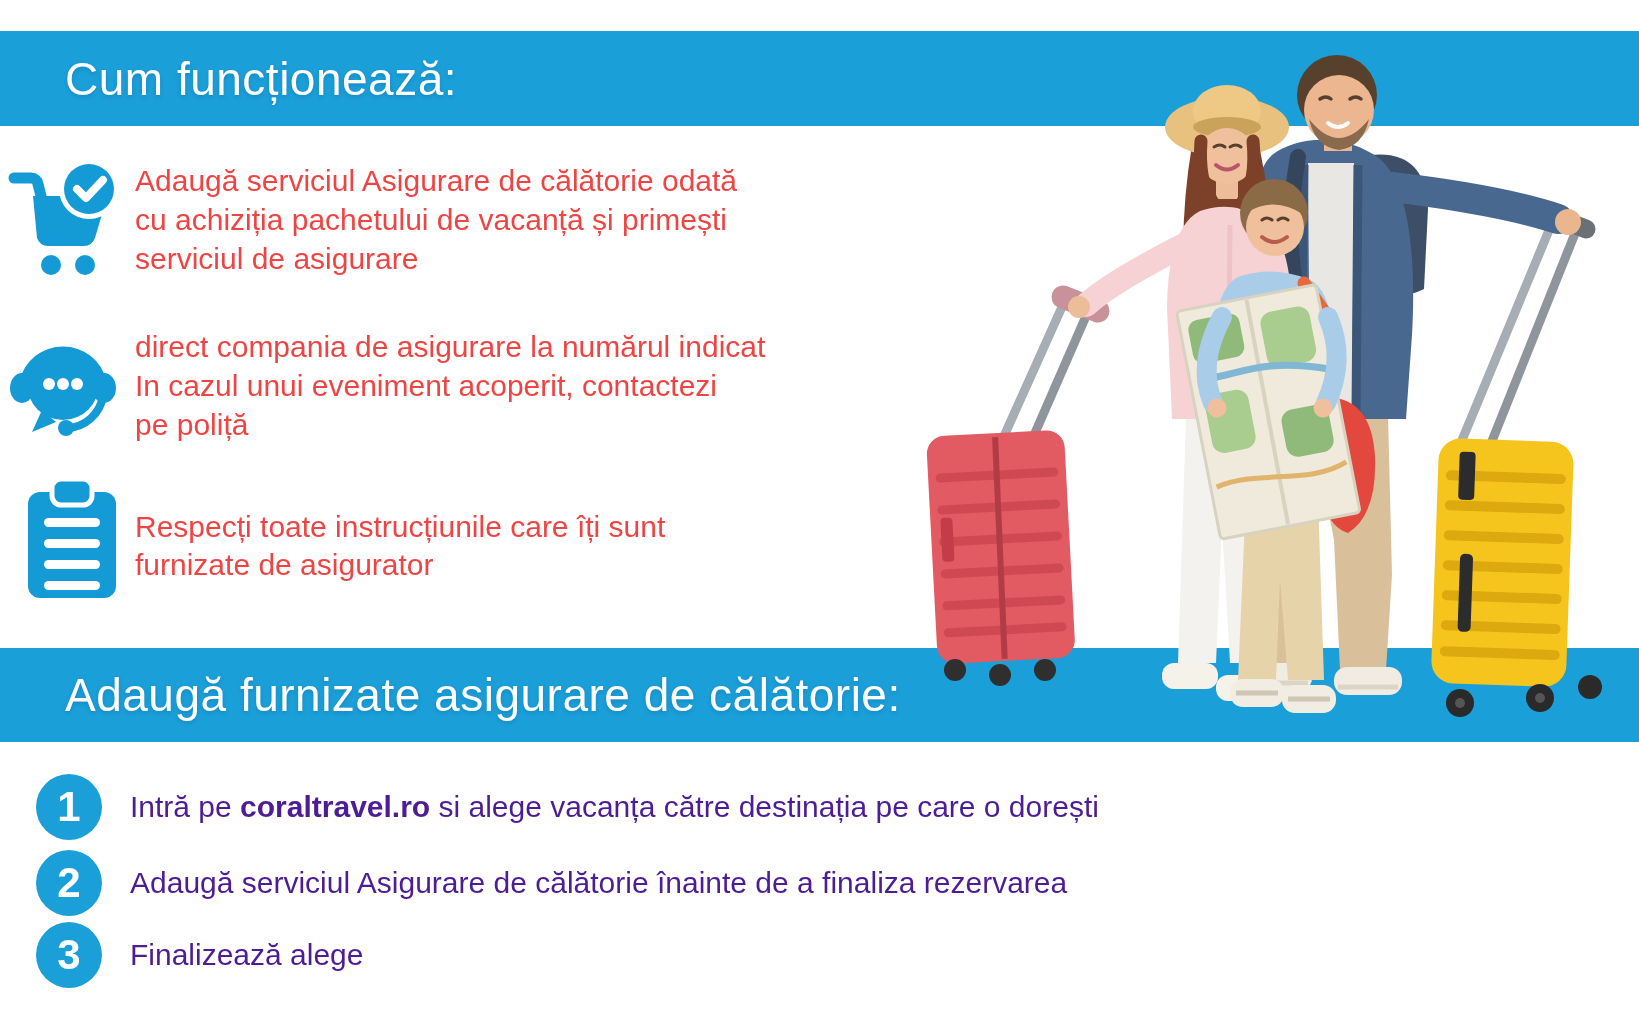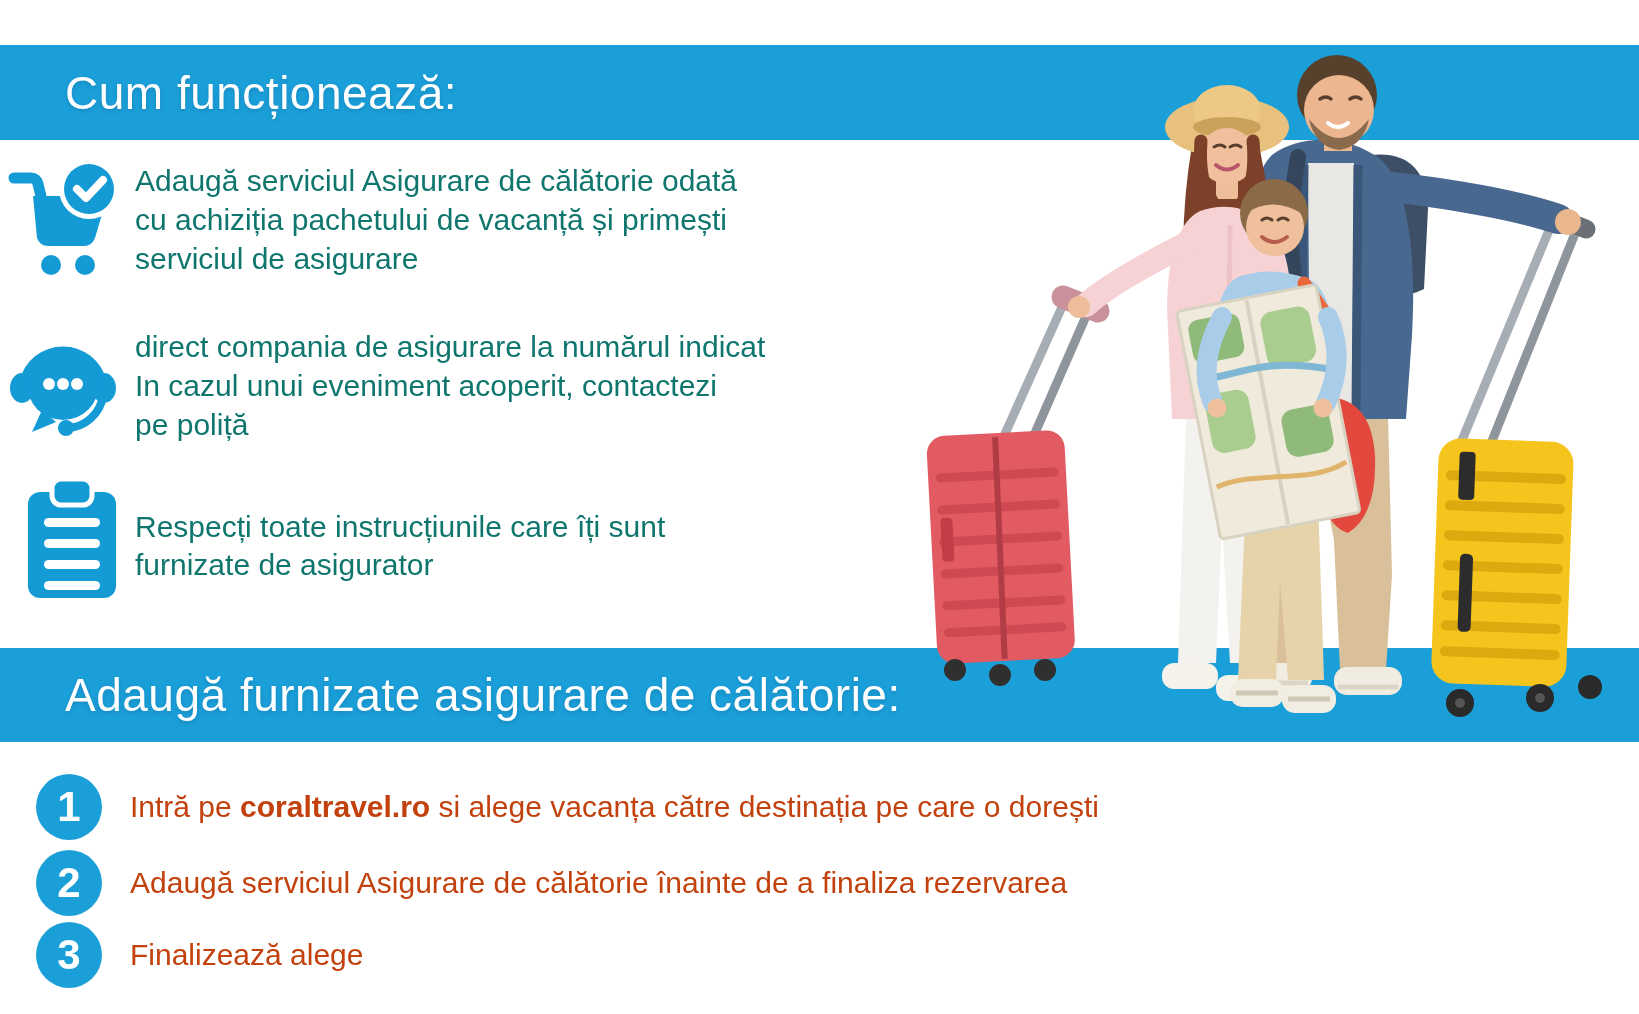--- a/index.html
+++ b/index.html
@@ -1,44 +1,44 @@
 <!DOCTYPE html>
 <html><head>
 <meta charset="utf-8">
 <style>
   html,body{margin:0;padding:0;background:#fff;}
   .canvas{
     position:relative;width:1639px;height:1014px;overflow:hidden;background:#ffffff;
     font-family:"Liberation Sans","DejaVu Sans",sans-serif;color:#2d2d2d;
   }
   .bar{position:absolute;left:0;width:100%;background:#1b9fd9;}
-  .bar1{top:45px;height:95px;}
+  .bar1{top:31px;height:95px;}
   .bar2{top:648px;height:94px;}
   .bar-title{
     position:absolute;left:65px;top:50%;transform:translateY(-50%);
     margin:0;color:#ffffff;font-weight:300;font-size:46px;letter-spacing:.5px;
     text-shadow:0 2px 4px rgba(0,40,70,.18);white-space:nowrap;
   }
   .bullet-icon{position:absolute;}
   #b1-icon{left:6px;top:158px;width:112px;height:124px;}
   #b2-icon{left:6px;top:326px;width:114px;height:120px;}
   #b3-icon{left:24px;top:476px;width:96px;height:126px;}
-  .btext{position:absolute;left:135px;font-size:30px;line-height:39px;font-weight:300;color:#0f766e;}
+  .btext{position:absolute;left:135px;font-size:30px;line-height:39px;font-weight:300;color:#ef4444;}
   #b1-text{top:161px;}
   #b2-text{top:327px;}
   #b3-text{top:508px;line-height:38px;}
   .btext span{display:block;white-space:nowrap;}
   .step{position:absolute;left:36px;display:flex;align-items:center;height:67px;}
   #step1{top:773px;} #step2{top:849px;} #step3{top:921px;}
   .badge{
     width:66px;height:66px;border-radius:50%;background:#1b9fd9;color:#fff;
     display:flex;align-items:center;justify-content:center;
     font-size:42px;font-weight:700;flex:0 0 auto;
   }
-  .step p{margin:0 8px 0 28px;font-size:30px;font-weight:300;color:#c2410c;white-space:nowrap;}
+  .step p{margin:0 8px 0 28px;font-size:30px;font-weight:300;color:#4c1d95;white-space:nowrap;}
   .step p b{font-weight:700;}
   .photo{position:absolute;left:900px;top:15px;width:720px;height:730px;z-index:5;}
 </style>
 </head>
 <body>
 
 <div class="canvas">
 
   <div class="bar bar1">
     <h1 class="bar-title">Cum funcționează:</h1>

